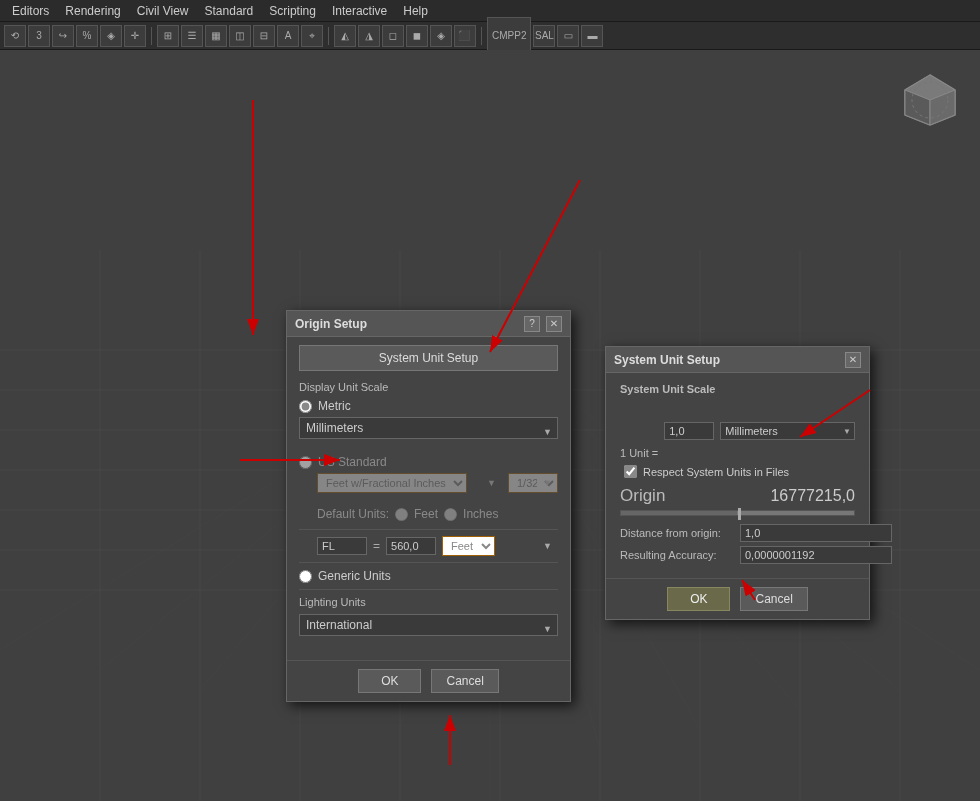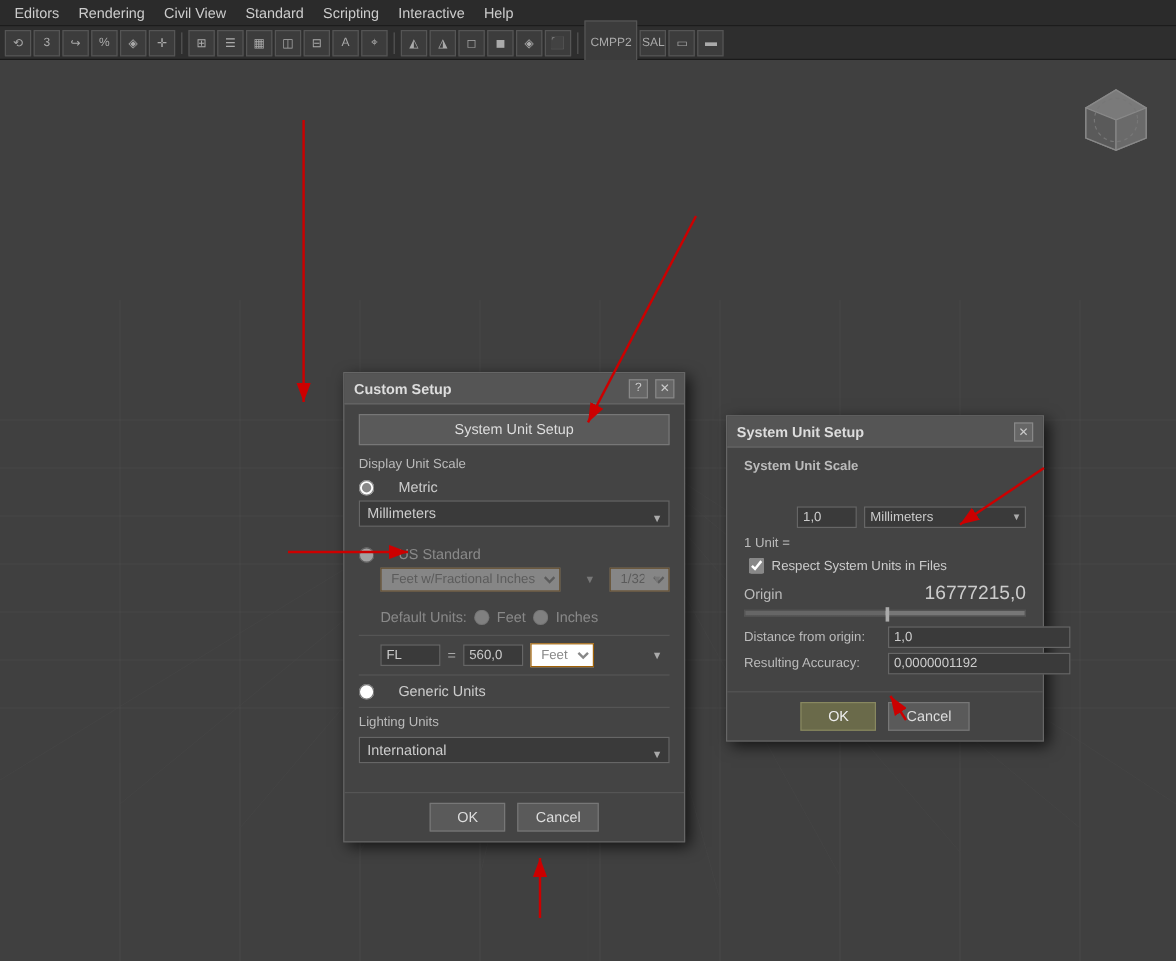--- a/index.html
+++ b/index.html
@@ -150,21 +150,21 @@
       font-size: 12px;
     }
     .section-label {
       color: #bbb;
       font-size: 11px;
       margin-bottom: 6px;
     }
     .radio-row {
       display: flex;
       align-items: center;
-      gap: 20px;
+      gap: 6px;
       margin-bottom: 4px;
     }
     .radio-row input[type="radio"] {
       accent-color: #888;
     }
     .radio-label {
       color: #ccc;
       font-size: 12px;
     }
     .dropdown-full {
@@ -344,21 +344,21 @@
       font-size: 11px;
     }
     .origin-row {
       display: flex;
       align-items: center;
       justify-content: space-between;
       margin-bottom: 4px;
     }
     .origin-label {
       color: #bbb;
-      font-size: 12px;
+      font-size: 17px;
     }
     .origin-value {
       color: #ccc;
       font-size: 16px;
     }
     .origin-slider {
       width: 100%;
       height: 6px;
       background: linear-gradient(to right, #666 0%, #666 50%, #777 50%, #777 100%);
       border: 1px solid #555;
@@ -513,21 +513,21 @@
       <polygon points="30,5 55,20 30,30 5,20" fill="#7a7a7a" stroke="#888" stroke-width="1"></polygon>
       <polygon points="5,20 30,30 30,55 5,45" fill="#5a5a5a" stroke="#888" stroke-width="1"></polygon>
       <polygon points="55,20 30,30 30,55 55,45" fill="#6a6a6a" stroke="#888" stroke-width="1"></polygon>
       <circle cx="30" cy="30" r="18" fill="none" stroke="#777" stroke-width="1" stroke-dasharray="3,3"></circle>
     </svg>
   </div>
 </div>
 
 <div id="units-dialog">
   <div class="dialog-titlebar">
-    <span class="dialog-title">Custom Setup</span>
+    <span class="dialog-title">Origin Setup</span>
     <div class="dialog-controls">
       <div class="dialog-btn-small">?</div>
       <div class="dialog-btn-small">✕</div>
     </div>
   </div>
   <div class="dialog-body">
     <button class="system-unit-btn">System Unit Setup</button>
 
     <div class="section-label">Display Unit Scale</div>
 

